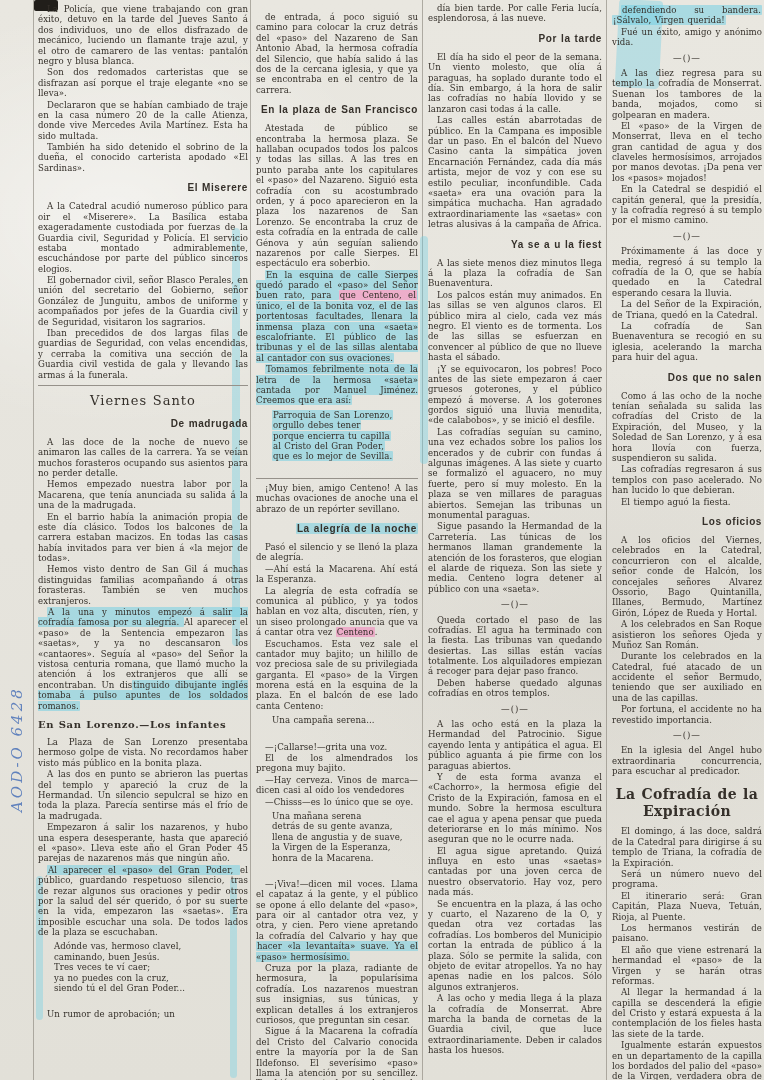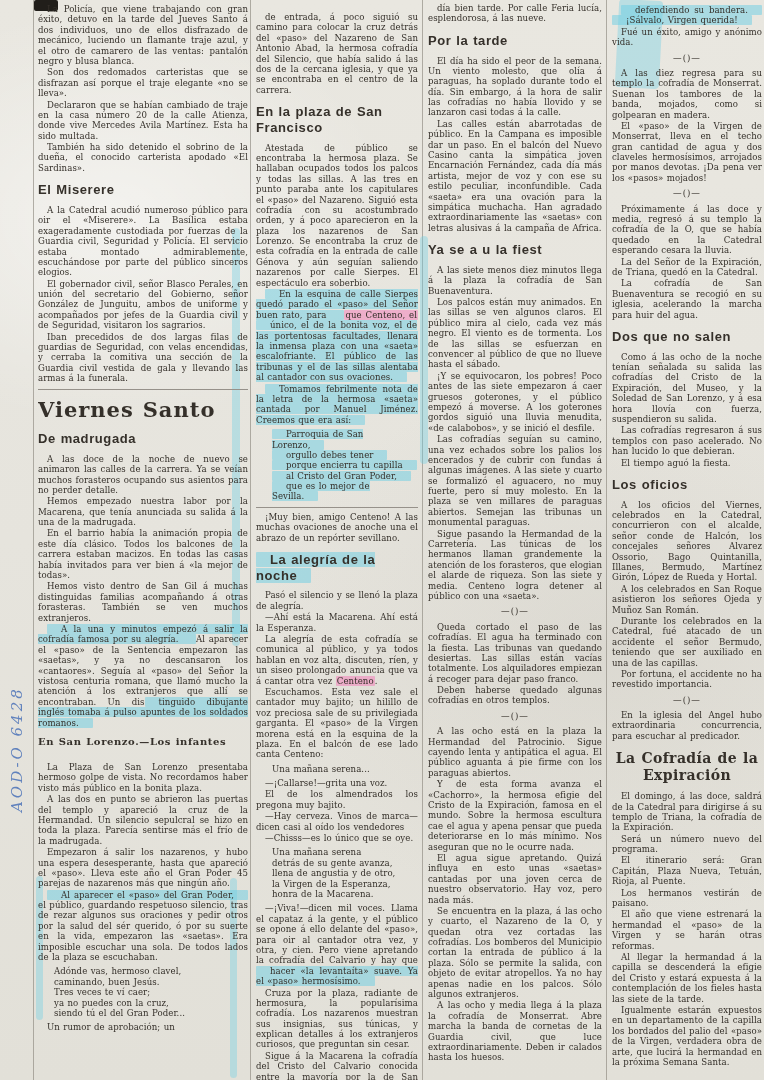--- a/index.html
+++ b/index.html
@@ -17,28 +17,28 @@
   .col{
     position:absolute;top:0;height:1080px;overflow:hidden;
     font-size:8.6px;line-height:1.21;text-align:justify;
     letter-spacing:.05px;word-spacing:.6px;
   }
   .col-0{left:38px;width:210px;padding-top:4px;}
   .col-1{left:256px;width:162px;padding-top:12px;}
   .col-2{left:428px;width:174px;padding-top:3px;}
   .col-3{left:612px;width:150px;padding-top:5px;}
   .p{margin:0 0 1px 0;text-indent:9px;}
-  .h1{font-size:21px;text-align:left;font-weight:700;margin:7px 0 3px;text-indent:0;letter-spacing:1px;}
-  .h2{font-family:"Liberation Sans", sans-serif;font-weight:bold;font-size:13px;text-align:left;margin:9px 0 7px;text-indent:0;letter-spacing:.6px;}
+  .h1{font-size:13px;text-align:center;font-weight:400;margin:7px 0 3px;text-indent:0;letter-spacing:1px;}
+  .h2{font-family:"Liberation Sans", sans-serif;font-weight:bold;font-size:10px;text-align:right;margin:9px 0 7px;text-indent:0;letter-spacing:.6px;}
   .h2s{font-weight:bold;font-size:14px;text-align:center;margin:9px 0 7px;text-indent:0;letter-spacing:.4px;}
-  .h3{font-weight:bold;font-size:10px;text-align:left;margin:8px 0 14px;text-indent:0;letter-spacing:.6px;}
-  .verse{margin:4px 0 4px 16px;text-align:left;}
+  .h3{font-weight:bold;font-size:10px;text-align:left;margin:8px 0 6px;text-indent:0;letter-spacing:.6px;}
+  .verse{margin:4px 0 16px 16px;text-align:left;}
   .divider{text-align:center;margin:5px 0;letter-spacing:1px;text-indent:0;}
   .rule{border-top:1px solid #96918a;margin:5px 0 4px;height:0;}
-  mark.hl-blue{background:rgba(105,205,228,.5);color:inherit;padding:0 14px;border-radius:1px;}
+  mark.hl-blue{background:rgba(105,205,228,.5);color:inherit;padding:0 1px;border-radius:1px;}
   mark.hl-pink{background:rgba(243,130,185,.55);color:inherit;padding:0 1px;border-radius:1px;}
   .vrule{position:absolute;top:0;bottom:0;width:1px;background:#8d887f;opacity:.65;}
   .vrule-a{left:33px;}
   .vrule-b{left:250px;}
   .vrule-c{left:422px;}
   .vrule-d{left:606px;}
   .blob{position:absolute;left:34px;top:0;width:24px;height:11px;background:#211e1a;border-radius:2px;}
   .streak{position:absolute;background:rgba(110,208,230,.38);border-radius:4px;}
   .streak-a{left:232px;top:228px;width:8px;height:418px;}
   .streak-b{left:230px;top:878px;width:7px;height:200px;}
@@ -115,30 +115,30 @@
         <div><mark class="hl-blue">que es lo mejor de Sevilla.</mark></div>
       </div>
       <div class="rule"></div>
       <div class="p">¡Muy bien, amigo Centeno! A las muchas ovaciones de anoche una el abrazo de un repórter sevillano.</div>
       <div class="h2"><mark class="hl-blue">La alegría de la noche</mark></div>
       <div class="p">Pasó el silencio y se llenó la plaza de alegría.</div>
       <div class="p">—Ahí está la Macarena. Ahí está la Esperanza.</div>
       <div class="p">La alegría de esta cofradía se comunica al público, y ya todos hablan en voz alta, discuten, ríen, y un siseo prolongado anuncia que va á cantar otra vez <mark class="hl-pink">Centeno</mark>.</div>
       <div class="p">Escuchamos. Esta vez sale el cantador muy bajito; un hilillo de voz preciosa sale de su privilegiada garganta. El «paso» de la Virgen morena está en la esquina de la plaza. En el balcón de ese lado canta Centeno:</div>
       <div class="verse">
-        <div>Una mañana serena...</div>
+        <div>Una campaña serena...</div>
       </div>
       <div class="p">—¡Callarse!—grita una voz.</div>
       <div class="p">El de los almendrados los pregona muy bajito.</div>
       <div class="p">—Hay cerveza. Vinos de marca—dicen casi al oído los vendedores</div>
       <div class="p">—Chisss—es lo único que se oye.</div>
       <div class="verse">
         <div>Una mañana serena</div>
         <div>detrás de su gente avanza,</div>
-        <div>llena de angustia y de otro,</div>
+        <div>llena de angustia y de suave,</div>
         <div>la Virgen de la Esperanza,</div>
         <div>honra de la Macarena.</div>
       </div>
       <div class="p">—¡Viva!—dicen mil voces. Llama el capataz á la gente, y el público se opone á ello delante del «paso», para oir al cantador otra vez, y otra, y cien. Pero viene apretando la cofradía del Calvario y hay que <mark class="hl-blue">hacer «la levantaíta» suave. Ya el «paso» hermosísimo.</mark></div>
       <div class="p">Cruza por la plaza, radiante de hermosura, la popularísima cofradía. Los nazarenos muestran sus insignias, sus túnicas, y explican detalles á los extranjeros curiosos, que preguntan sin cesar.</div>
       <div class="p">Sigue á la Macarena la cofradía del Cristo del Calvario conocida entre la mayoría por la de San Ildefonso. El severísimo «paso» llama la atención por su sencillez. También en esta hermandad van la mayoría de los hermanos descalzos. Igualmente van descalzos los que llevan pesadas insignias.</div>
     </div>
   <div class="col col-2">
       <div class="p">día bien tarde. Por calle Feria lucía, esplendorosa, á las nueve.</div>
       <div class="h2">Por la tarde</div>
@@ -159,20 +159,21 @@
       <div class="p">El agua sigue apretando. Quizá influya en esto unas «saetas» cantadas por una joven cerca de nuestro observatorio. Hay voz, pero nada más.</div>
       <div class="p">Se encuentra en la plaza, á las ocho y cuarto, el Nazareno de la O, y quedan otra vez cortadas las cofradías. Los bomberos del Municipio cortan la entrada de público á la plaza. Sólo se permite la salida, con objeto de evitar atropellos. Ya no hay apenas nadie en los palcos. Sólo algunos extranjeros.</div>
       <div class="p">A las ocho y media llega á la plaza la cofradía de Monserrat. Abre marcha la banda de cornetas de la Guardia civil, que luce extraordinariamente. Deben ir calados hasta los huesos.</div>
     </div>
   <div class="col col-3">
       <div class="p"><mark class="hl-blue">defendiendo su bandera. </mark><mark class="hl-blue">¡Sálvalo, Virgen querida!</mark></div>
       <div class="p">Fué un éxito, amigo y anónimo vida.</div>
       <div class="divider">—()—</div>
       <div class="p">A las diez regresa para su templo la cofradía de Monserrat. Suenan los tambores de la banda, mojados, como si golpearan en madera.</div>
       <div class="p">El «paso» de la Virgen de Monserrat, lleva en el techo gran cantidad de agua y dos claveles hermosísimos, arrojados por manos devotas. ¡Da pena ver los «pasos» mojados!</div>
+      <div class="p">En la Catedral se despidió el capitán general, que la presidía, y la cofradía regresó á su templo por el mismo camino.</div>
       <div class="divider">—()—</div>
       <div class="p">Próximamente á las doce y media, regresó á su templo la cofradía de la O, que se había quedado en la Catedral esperando cesara la lluvia.</div>
       <div class="p">La del Señor de la Expiración, de Triana, quedó en la Catedral.</div>
       <div class="p">La cofradía de San Buenaventura se recogió en su iglesia, acelerando la marcha para huir del agua.</div>
       <div class="h2">Dos que no salen</div>
       <div class="p">Como á las ocho de la noche tenían señalada su salida las cofradías del Cristo de la Expiración, del Museo, y la Soledad de San Lorenzo, y á esa hora llovía con fuerza, suspendieron su salida.</div>
       <div class="p">Las cofradías regresaron á sus templos con paso acelerado. No han lucido lo que debieran.</div>
       <div class="p">El tiempo aguó la fiesta.</div>
       <div class="h2">Los oficios</div>
       <div class="p">A los oficios del Viernes, celebrados en la Catedral, concurrieron con el alcalde, señor conde de Halcón, los concejales señores Alvarez Ossorio, Bago Quintanilla, Illanes, Bermudo, Martínez Girón, López de Rueda y Hortal.</div>

